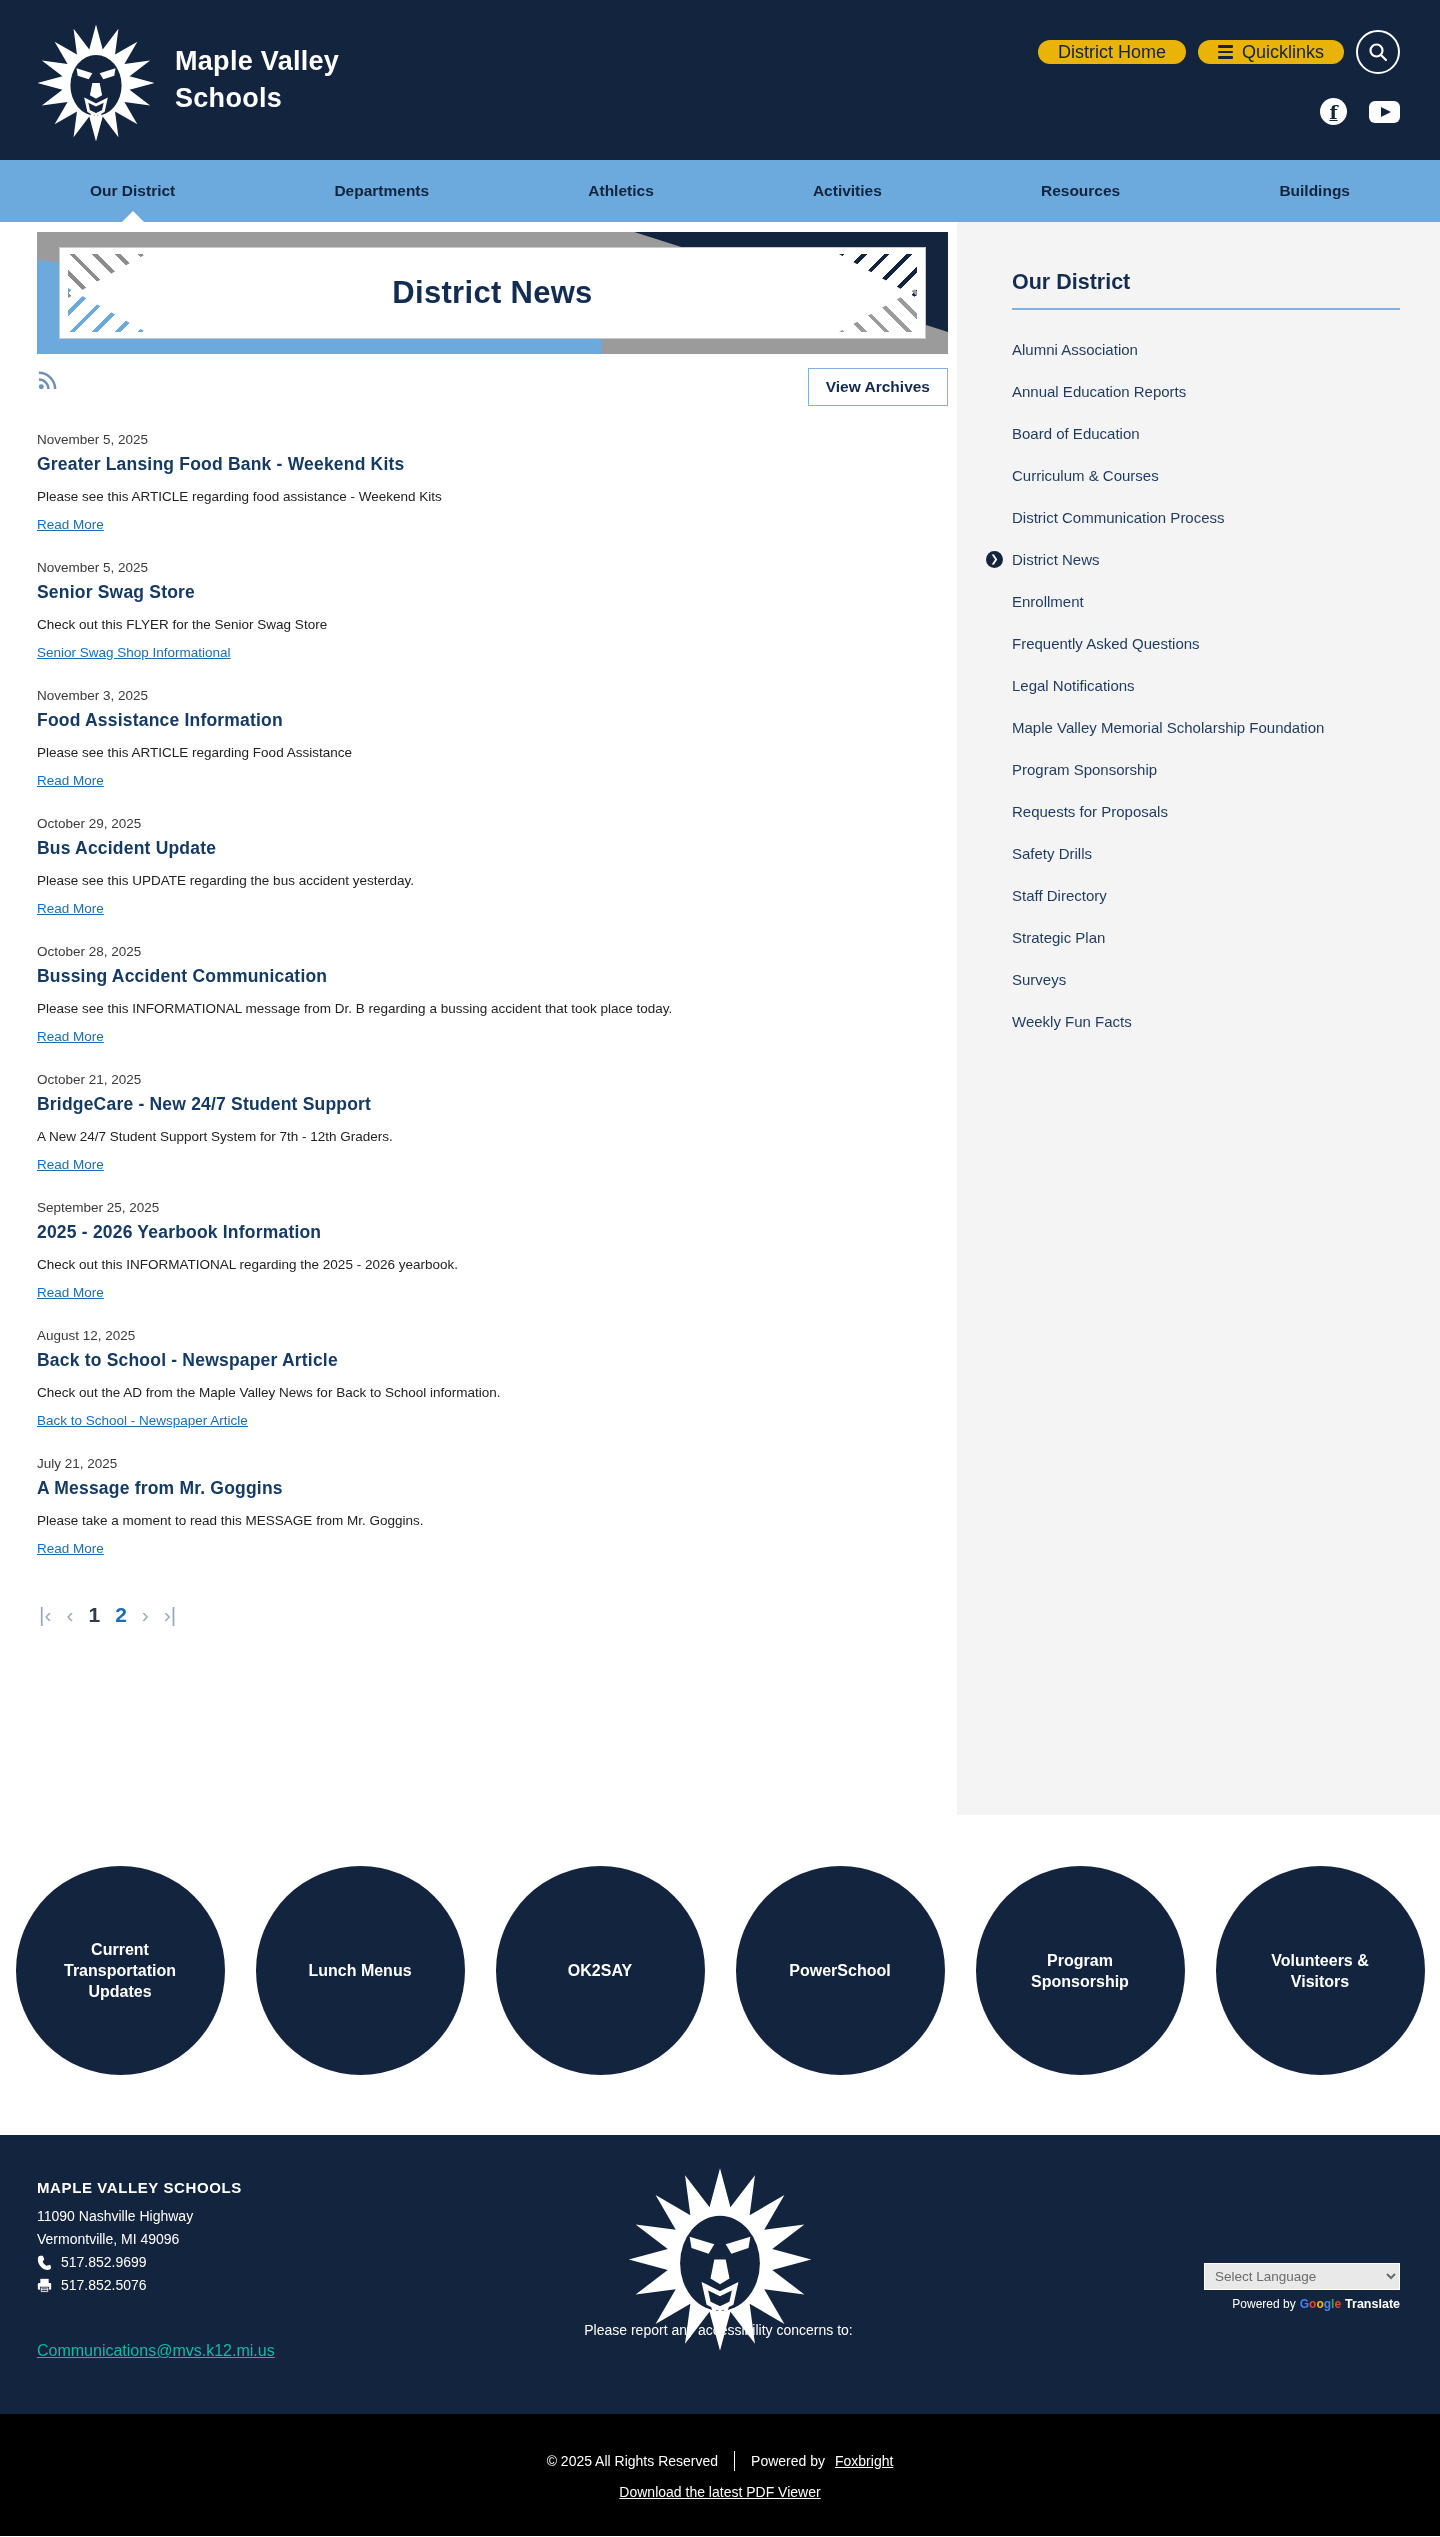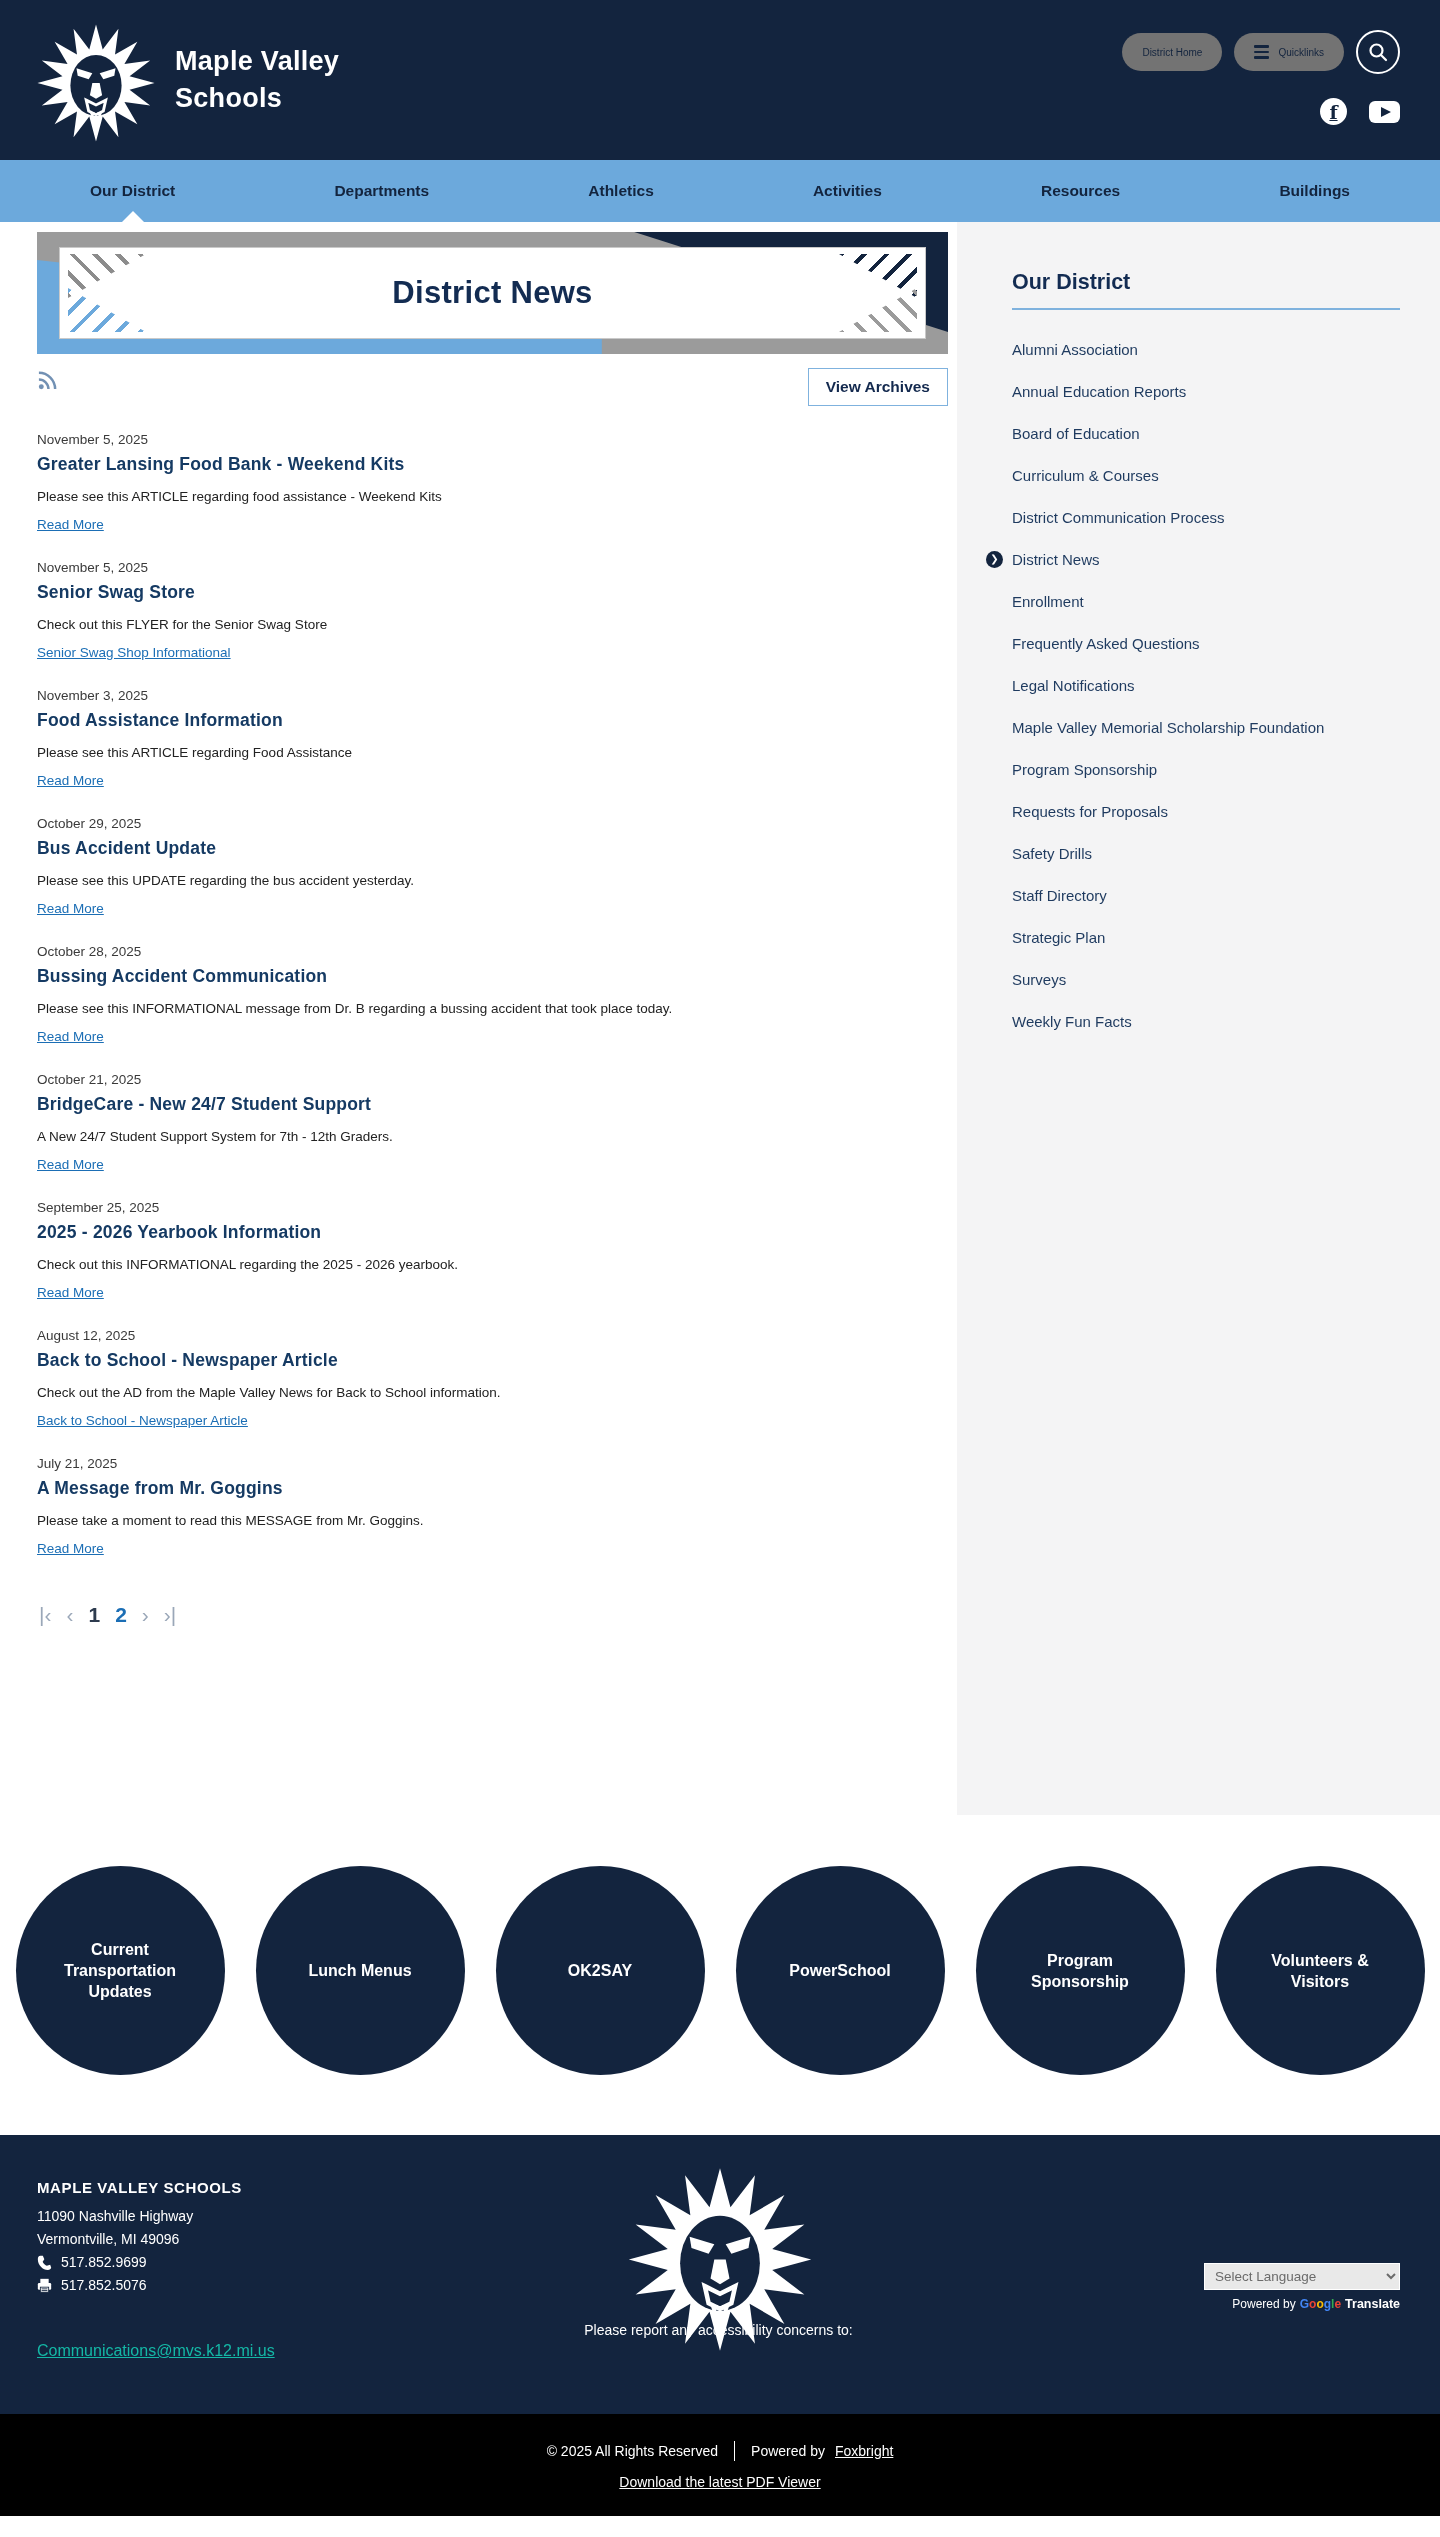--- a/index.html
+++ b/index.html
@@ -6,21 +6,21 @@
   body { font-family:"Liberation Sans", sans-serif; background:#fff; }
   .page { width:1440px; margin:0 auto; position:relative; }
 
   
   .site-header { background:#13243E; height:160px; display:flex; justify-content:space-between; padding:0 40px 0 35px; }
   .brand { display:flex; align-items:center; gap:18px; }
   .logo-sm { width:122px; height:134px; margin-top:6px; }
   .school-name { color:#fff; font-size:27px; font-weight:bold; line-height:37px; width:180px; letter-spacing:.3px; }
   .header-right { display:flex; flex-direction:column; align-items:flex-end; padding-top:30px; }
   .header-buttons { display:flex; align-items:center; gap:12px; }
-  .pill-btn { background:#737373; color:#13243E; border-radius:20px; height:38px; display:flex; align-items:center; gap:9px; padding:0 20px; font-size:10px; font-weight:500; text-decoration:none; }
+  .pill-btn { background:#eab308; color:#13243E; border-radius:20px; height:24px; display:flex; align-items:center; gap:9px; padding:0 20px; font-size:18px; font-weight:500; text-decoration:none; }
   .burger-icon { display:inline-flex; flex-direction:column; gap:3px; }
   .burger-icon i { display:block; width:15px; height:2.4px; background:#13243E; border-radius:1px; }
   .search-btn { width:44px; height:44px; border:2px solid #fff; border-radius:50%; display:flex; align-items:center; justify-content:center; }
   .social-row { display:flex; gap:22px; margin-top:24px; align-items:center; }
   .fb-circle { width:27px; height:27px; background:#fff; border-radius:50%; display:flex; align-items:center; justify-content:center; color:#13243E; font-weight:bold; font-size:19px; font-family:"DejaVu Serif", serif; }
   
   .main-nav { background:#6CA9DC; height:62px; display:flex; align-items:stretch; padding:0 70px; justify-content:space-between; }
   .nav-item { position:relative; display:flex; align-items:center; color:#13243E; font-size:15.5px; font-weight:bold; text-decoration:none; padding:0 20px; }
   .nav-item.active::after { content:""; position:absolute; bottom:0; left:50%; transform:translateX(-50%); border-left:11px solid transparent; border-right:11px solid transparent; border-bottom:11px solid #fff; }
 
@@ -84,21 +84,21 @@
   .logo-lg { position:absolute; left:50%; top:22px; transform:translateX(-50%); width:190px; height:205px; }
   .translate-box { position:absolute; right:40px; top:128px; width:196px; }
   .translate-box select { width:196px; height:27px; font-size:13.5px; color:#6B6B6B; background:#E9E9E9; border:1px solid #fff; padding:0 6px; }
   .translate-caption { margin-top:7px; text-align:right; font-size:12px; color:#fff; }
   .translate-caption .pb { font-weight:400; margin-right:4px; }
   .translate-caption .tw { font-weight:bold; font-size:12.5px; margin-left:4px; }
   .gl { font-weight:bold; }
   .gl.c1,.gl.c4 { color:#4285F4; } .gl.c2,.gl.c6 { color:#EA4335; } .gl.c3 { color:#FBBC05; } .gl.c5 { color:#34A853; }
 
   
-  .bottom-bar { background:#000; height:102px; display:flex; flex-direction:column; align-items:center; justify-content:center; gap:13px; color:#fff; font-size:14px; }
+  .bottom-bar { background:#000; height:122px; display:flex; flex-direction:column; align-items:center; justify-content:center; gap:13px; color:#fff; font-size:14px; }
   .bb-row { display:flex; align-items:center; gap:10px; }
   .bb-divider { display:inline-block; width:1px; height:20px; background:#fff; margin:0 6px; }
   .bb-link { color:#fff; text-decoration:underline; }
 </style>
 </head>
 <body>
 
 <svg width="0" height="0" style="position:absolute">
   <defs>
     <g id="lion-shape">

